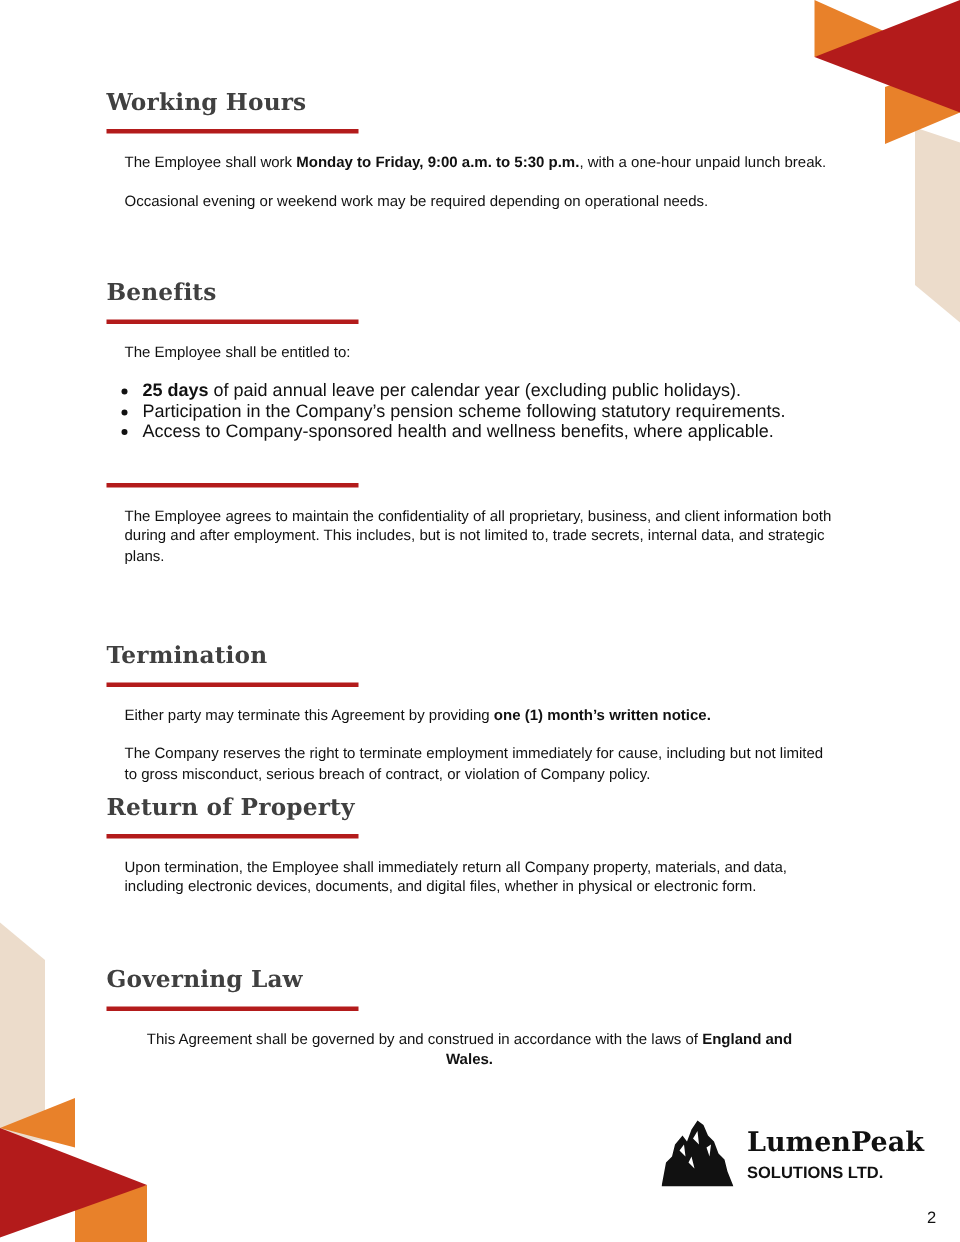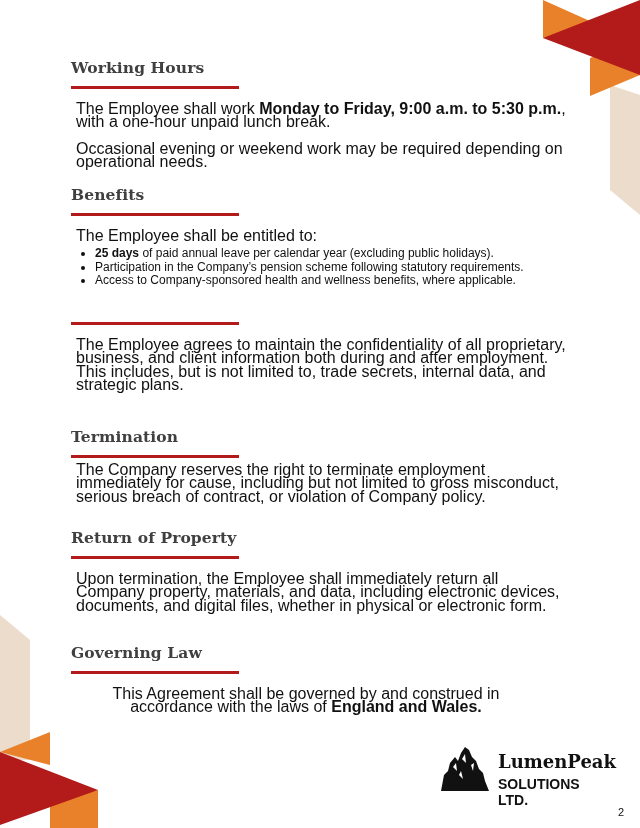--- a/index.html
+++ b/index.html
@@ -2,27 +2,27 @@
 <html><head>
 <meta charset="utf-8">
 <style>
   html, body { margin: 0; padding: 0; }
   body { width: 640px; height: 828px; position: relative; overflow: hidden; background: #ffffff; font-family: "Liberation Sans", sans-serif; color: #111; }
   .deco { position: absolute; }
   .content { position: absolute; left: 71px; top: 0; width: 500px; }
   .section { position: absolute; left: 0; width: 500px; }
   h2 { font-family: "DejaVu Serif", serif; font-size: 15.5px; font-weight: bold; margin: 0; color: #404040; letter-spacing: 0.1px; }
   .rule { width: 168px; height: 3px; background: #b31b1b; margin-top: 9px; }
-  p { margin: 5px; font-size: 16px; line-height: 13.4px; }
+  p { margin: 12px; font-size: 10px; line-height: 13.4px; }
   ul { margin: 0; padding-left: 24px; font-size: 12px; line-height: 13.4px; }
   ul li { padding-left: 0; }
   b { font-weight: bold; }
   .logo { position: absolute; left: 441px; top: 745px; width: 160px; height: 50px; }
   .logo-name { position: absolute; left: 57px; top: 6px; font-family: "DejaVu Serif", serif; font-weight: bold; font-size: 18px; color: #111; }
-  .logo-sub { position: absolute; left: 57px; top: 31px; font-family: "Liberation Sans", sans-serif; font-weight: bold; font-size: 14px; color: #111; }
+  .logo-sub { position: absolute; left: 57px; top: 31px; font-family: "Liberation Sans", sans-serif; font-weight: bold; font-size: 11px; color: #111; }
   .page-num { position: absolute; left: 618px; top: 806px; font-size: 11px; color: #111; }
 </style>
 </head>
 <body>
 
 <svg class="deco" style="left:520px;top:0;" width="120" height="220" viewBox="0 0 120 220">
   <polygon points="90,85 120,95 120,215 90,190" fill="#ecdccb"></polygon>
   <polygon points="23,0 90,30 23,38" fill="#e8812a"></polygon>
   <polygon points="70,58 120,40 120,75 70,96" fill="#e8812a"></polygon>
   <polygon points="23,38 120,0 120,75" fill="#b31b1b"></polygon>
@@ -56,20 +56,21 @@
   </div>
 
   <div class="section" style="top:313px;">
     <div class="rule"></div>
     <p style="margin-top:13px;">The Employee agrees to maintain the confidentiality of all proprietary, business, and client information both during and after employment. This includes, but is not limited to, trade secrets, internal data, and strategic plans.</p>
   </div>
 
   <div class="section" style="top:427px;">
     <h2>Termination</h2>
     <div class="rule"></div>
+    <p style="margin-top:13px;"><span>Either party may terminate this Agreement by providing </span><b>one (1) month’s written notice.</b></p>
     <p>The Company reserves the right to terminate employment immediately for cause, including but not limited to gross misconduct, serious breach of contract, or violation of Company policy.</p>
   </div>
 
   <div class="section" style="top:528px;">
     <h2>Return of Property</h2>
     <div class="rule"></div>
     <p style="margin-top:13px;">Upon termination, the Employee shall immediately return all Company property, materials, and data, including electronic devices, documents, and digital files, whether in physical or electronic form.</p>
   </div>
 
   <div class="section" style="top:643px;">

